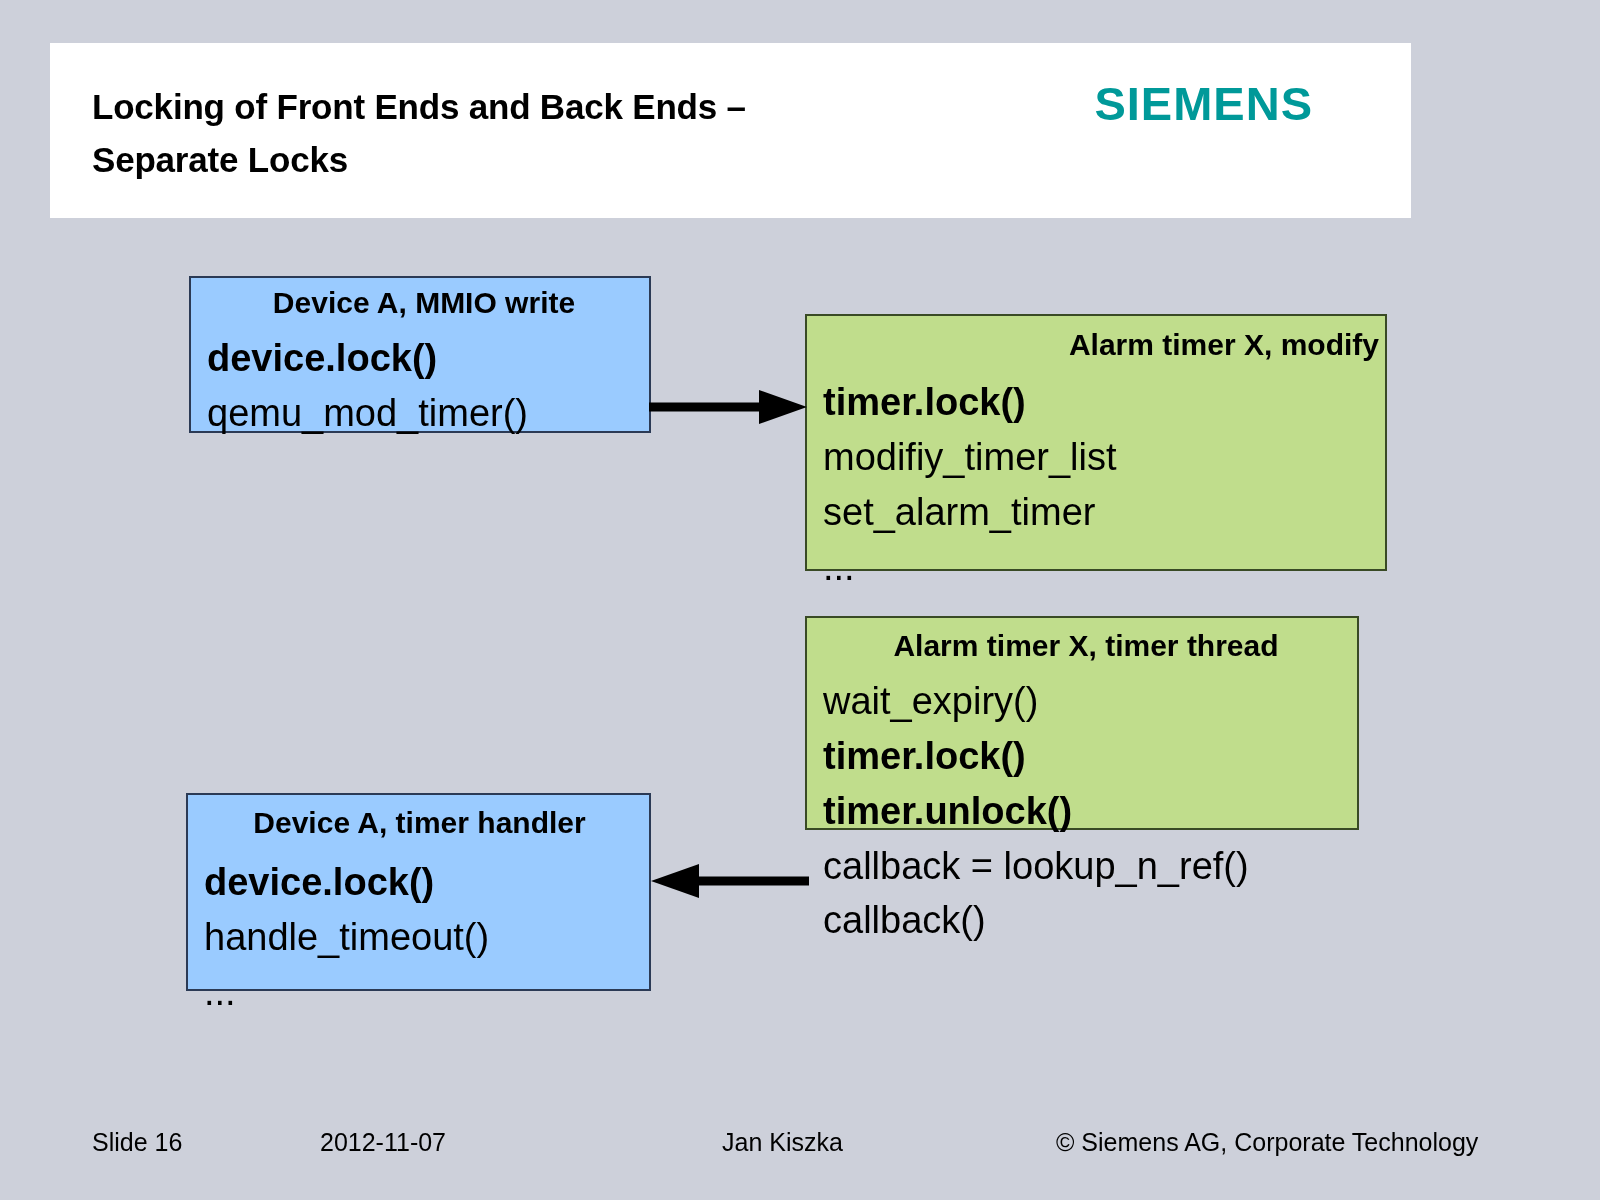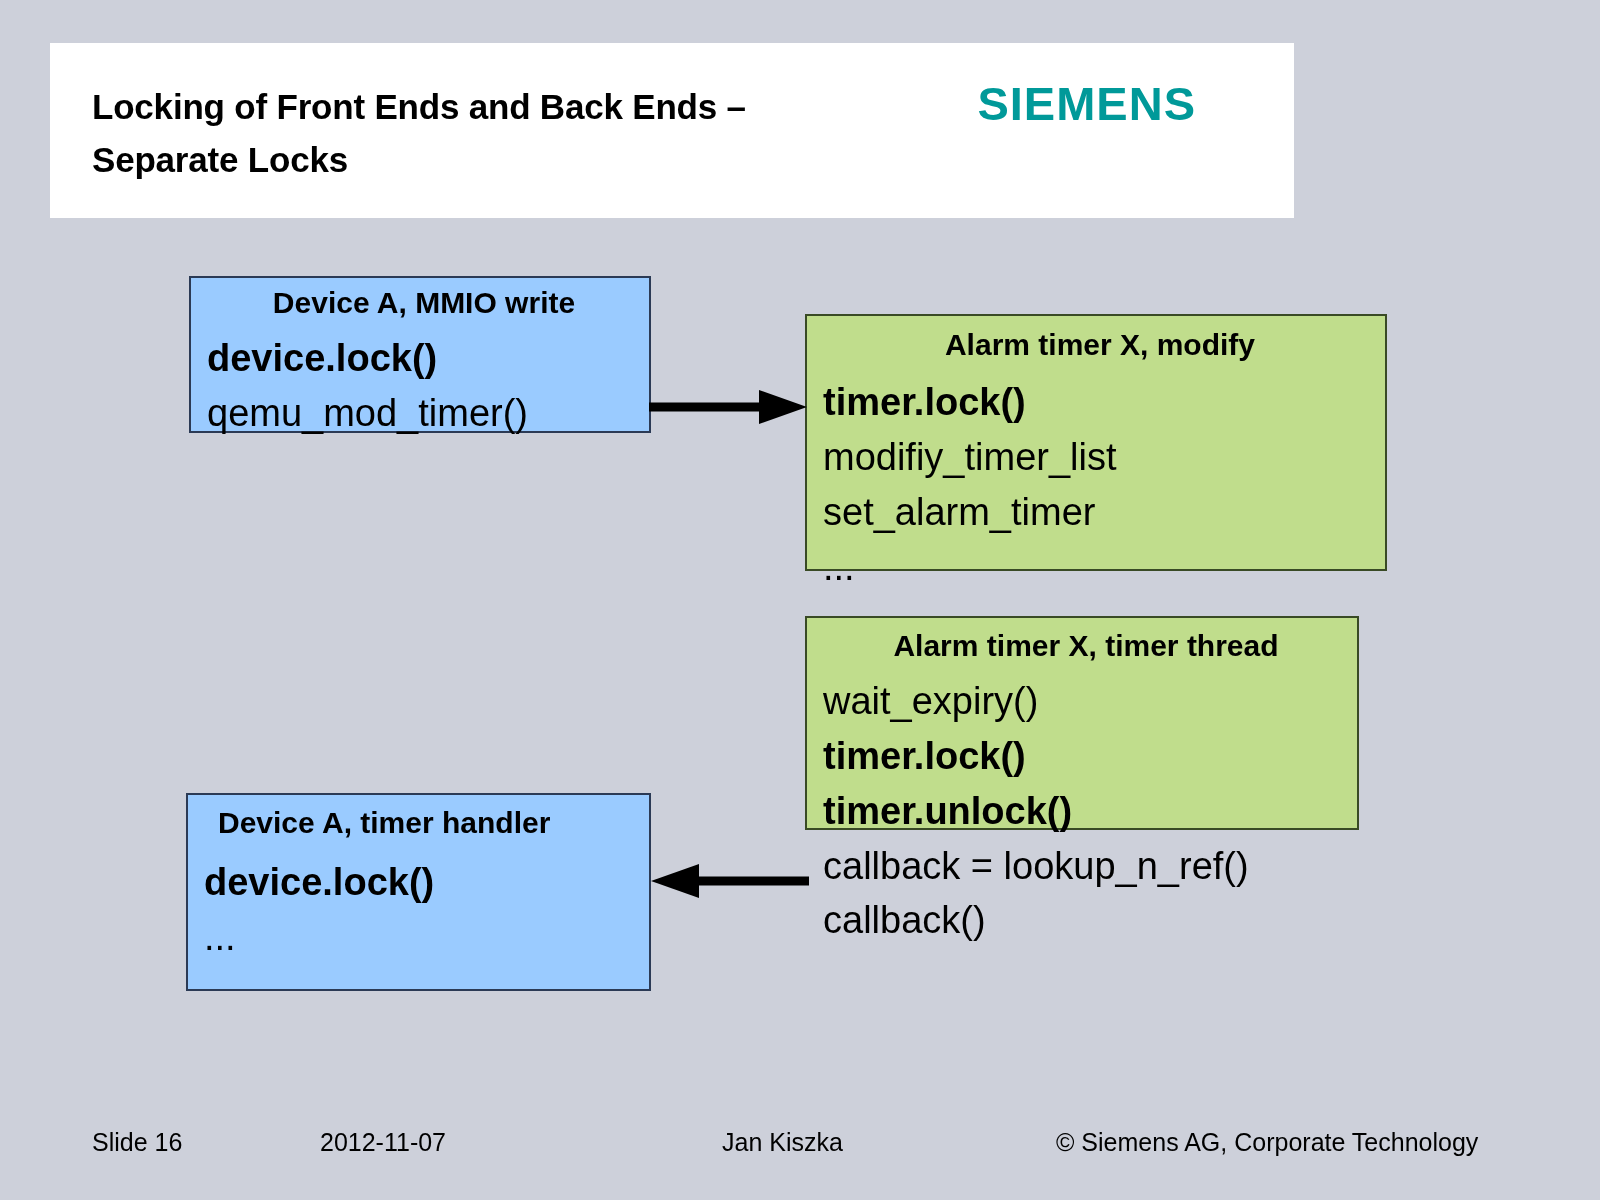--- a/index.html
+++ b/index.html
@@ -22,21 +22,21 @@
     width: 1600px;
     height: 1200px;
     background: #cdd0da;
   }
 
   
   #header-band {
     position: absolute;
     left: 50px;
     top: 43px;
-    width: 1244px;
+    width: 1361px;
     height: 175px;
     background: #ffffff;
   }
   #slide-title {
     position: absolute;
     left: 42px;
     top: 38px;
     width: 1060px;
     font-size: 35px;
     font-weight: bold;
@@ -85,25 +85,25 @@
   .node-lines .ln.b { font-weight: bold; }
 
   
   #box-mmio-write     { left: 189px; top: 276px; width: 462px; height: 157px; }
   #box-alarm-modify   { left: 805px; top: 314px; width: 582px; height: 257px; }
   #box-alarm-thread   { left: 805px; top: 616px; width: 554px; height: 214px; }
   #box-timer-handler  { left: 186px; top: 793px; width: 465px; height: 198px; }
 
   #box-mmio-write .node-title    { padding-top: 9px; }
   #box-mmio-write .node-lines    { padding-top: 12px; }
-  #box-alarm-modify .node-title  { padding-top: 13px; }
+  #box-alarm-modify .node-title  { padding-top: 13px; text-align: right; }
   #box-alarm-modify .node-lines  { padding-top: 14px; }
   #box-alarm-thread .node-title  { padding-top: 12px; }
   #box-alarm-thread .node-lines  { padding-top: 12px; line-height: 1.44; }
-  #box-timer-handler .node-title { padding-top: 12px; text-align: left; padding-left: 30px; }
+  #box-timer-handler .node-title { padding-top: 12px; text-align: center; padding-left: 8px; }
   #box-timer-handler .node-lines { padding-top: 16px; }
 
   
   .arrow {
     position: absolute;
   }
   #arrow-to-modify  { left: 649px; top: 388px; width: 160px; height: 38px; }
   #arrow-to-handler { left: 649px; top: 862px; width: 160px; height: 38px; }
 
   
@@ -159,20 +159,21 @@
       <div class="ln b">timer.unlock()</div>
       <div class="ln">callback = lookup_n_ref()</div>
       <div class="ln">callback()</div>
     </div>
   </div>
 
   <div id="box-timer-handler" class="node-box blue">
     <div class="node-title">Device A, timer handler</div>
     <div class="node-lines">
       <div class="ln b">device.lock()</div>
+      <div class="ln">handle_timeout()</div>
       <div class="ln">...</div>
     </div>
   </div>
 
   <svg id="arrow-to-modify" class="arrow" viewBox="0 0 160 38">
     <line x1="0" y1="19" x2="118" y2="19" stroke="#000000" stroke-width="9"></line>
     <polygon points="110,2 158,19 110,36" fill="#000000"></polygon>
   </svg>
 
   <svg id="arrow-to-handler" class="arrow" viewBox="0 0 160 38">

